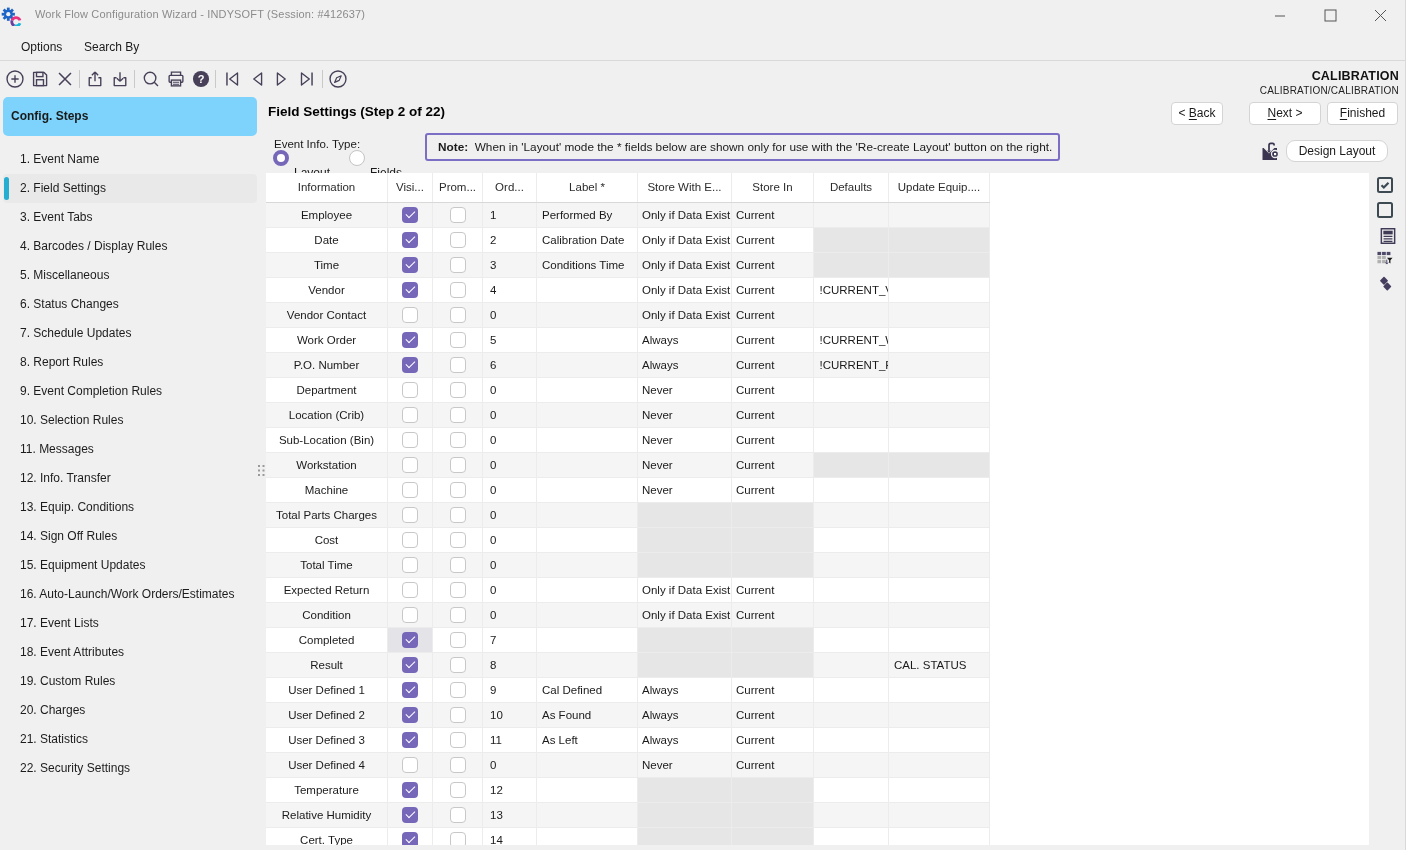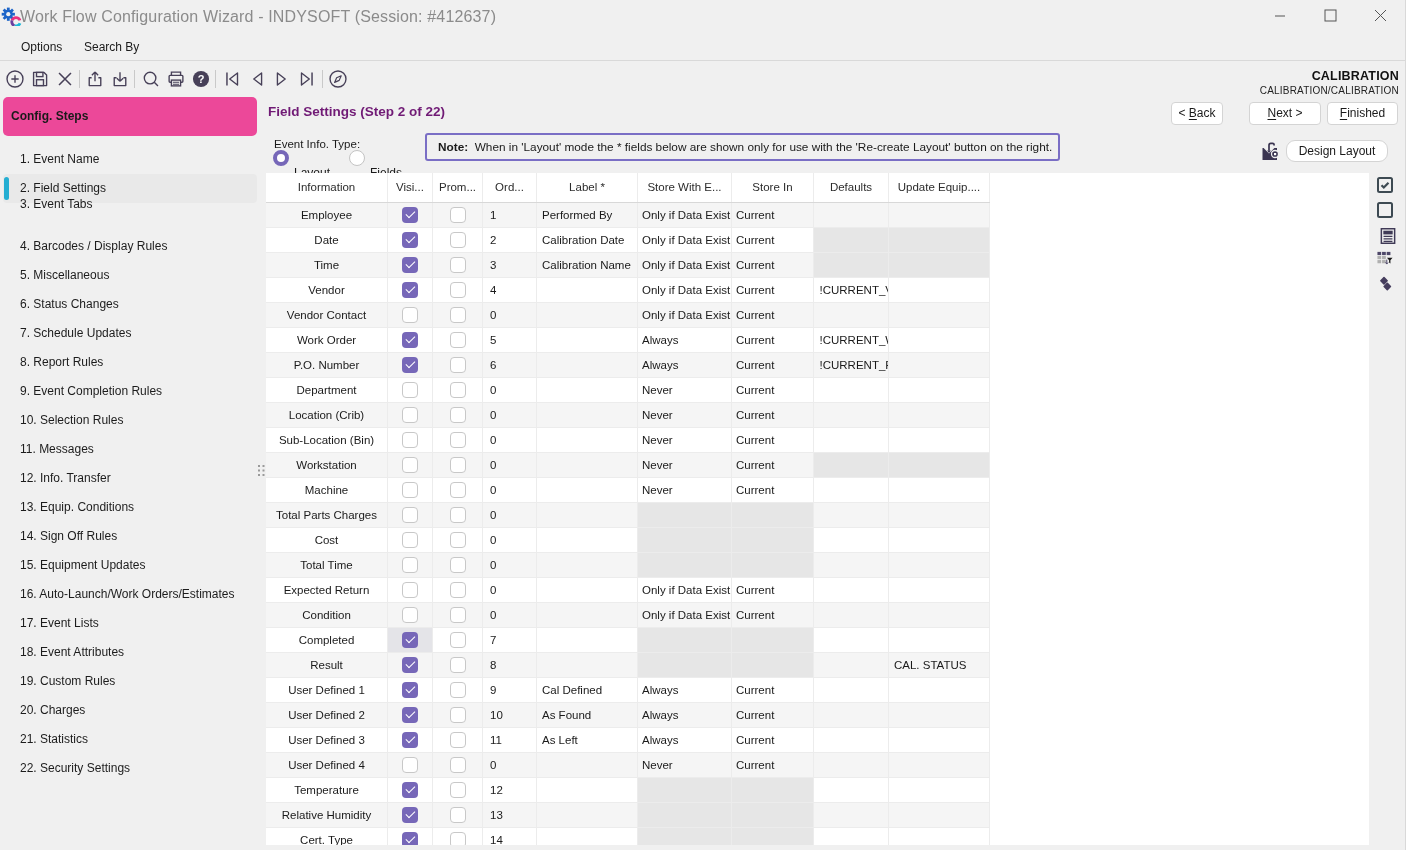--- a/index.html
+++ b/index.html
@@ -1,33 +1,33 @@
 <!DOCTYPE html>
 <html><head><meta charset="utf-8"><style>
 * { margin:0; padding:0; box-sizing:border-box; }
 html,body { width:1406px; height:850px; overflow:hidden; }
 body { font-family:"Liberation Sans",sans-serif; background:#f0f0f0; position:relative;
   -webkit-font-smoothing:antialiased; }
 .abs { position:absolute; }
 
-.title { position:absolute; left:20px; top:8px; font-size:16px; color:#8b8b8b; letter-spacing:.15px; }
+.title { position:absolute; left:35px; top:8px; font-size:11px; color:#8b8b8b; letter-spacing:.15px; }
 
 .menu { position:absolute; top:40px; font-size:12px; color:#1b1b1b; }
 .mline { position:absolute; left:0; top:60px; width:1406px; height:1px; background:#d9d9d9; }
 
 .tb { position:absolute; top:68px; width:22px; height:22px; }
 .tsep { position:absolute; top:70px; width:1px; height:18px; background:#c9c9c9; }
 
-.shead { position:absolute; left:3px; top:97px; width:254px; height:39px; background:#ec4899; border-radius:5px;
+.shead { position:absolute; left:3px; top:97px; width:254px; height:39px; background:#7dd3fc; border-radius:5px;
   font-size:12px; font-weight:bold; color:#1a1a1a; line-height:39px; padding-left:8px; }
 .sitem { position:absolute; left:3px; width:254px; height:29px; line-height:29px; font-size:12px; color:#1c1c1c; padding-left:17px; }
 .sitem.sel { background:#e9e9e9; border-radius:4px; }
 .sitem.sel::before { content:""; position:absolute; left:1px; top:3px; width:4.5px; height:23px; background:#25aed2; border-radius:2.5px; }
 
-.h1 { position:absolute; left:268px; top:104px; font-size:13.5px; font-weight:bold; color:#701a75; }
+.h1 { position:absolute; left:268px; top:104px; font-size:13.5px; font-weight:bold; color:#000000; }
 .eit { position:absolute; left:274px; top:138px; font-size:11.5px; color:#1a1a1a; }
 .radio { position:absolute; width:16px; height:16px; border-radius:50%; }
 .radio.on { border:4.5px solid #7667b8; background:#fff; }
 .radio.off { border:1px solid #c4c4c4; background:#fff; }
 .rlab { position:absolute; top:134px; font-size:12px; color:#1a1a1a;margin-top:32px; }
 .note { position:absolute; left:425px; top:133px; width:635px; height:28px; border:2px solid #7a6ec5; border-radius:3px;
   font-size:11.8px; color:#1a1a1a; line-height:24px; padding-left:11px; white-space:nowrap; overflow:hidden; }
 
 .cal1 { position:absolute; right:7px; top:69px; font-size:12.5px; font-weight:bold; color:#111; letter-spacing:.2px; }
 .cal2 { position:absolute; right:7px; top:85px; font-size:10px; color:#222; letter-spacing:.2px;text-align:center; }
@@ -140,21 +140,21 @@
   </svg>
 <div class="tsep" style="left:322px"></div>
 <svg class="tb" style="left:327px" viewBox="0 0 24 24">
     <circle cx="12" cy="12" r="8.7" fill="none" stroke="#474058" stroke-width="1.5"></circle>
     <path d="M15.5 8.5l-2.2 5-5 2.2 2.2-5z" fill="none" stroke="#474058" stroke-width="1.3" stroke-linejoin="round"></path>
   </svg>
 
 <div class="shead">Config. Steps</div>
 <div class="sitem " style="top:145px">1. Event Name</div>
 <div class="sitem sel" style="top:174px">2. Field Settings</div>
-<div class="sitem " style="top:190px">3. Event Tabs</div>
+<div class="sitem " style="top:203px">3. Event Tabs</div>
 <div class="sitem " style="top:232px">4. Barcodes / Display Rules</div>
 <div class="sitem " style="top:261px">5. Miscellaneous</div>
 <div class="sitem " style="top:290px">6. Status Changes</div>
 <div class="sitem " style="top:319px">7. Schedule Updates</div>
 <div class="sitem " style="top:348px">8. Report Rules</div>
 <div class="sitem " style="top:377px">9. Event Completion Rules</div>
 <div class="sitem " style="top:406px">10. Selection Rules</div>
 <div class="sitem " style="top:435px">11. Messages</div>
 <div class="sitem " style="top:464px">12. Info. Transfer</div>
 <div class="sitem " style="top:493px">13. Equip. Conditions</div>
@@ -246,21 +246,21 @@
   </div>
 <div class="row alt" style="top:253px">
     <div class="c c0">Time</div>
     <div class="c c1">
       <div class="cb on"></div>
     </div>
     <div class="c c2">
       <div class="cb"></div>
     </div>
     <div class="c c3">3</div>
-    <div class="c c4">Calibration Name</div>
+    <div class="c c4">Conditions Time</div>
     <div class="c c5">Only if Data Exist</div>
     <div class="c c6">Current</div>
     <div class="c c7 dis"></div>
     <div class="c c8 dis"></div>
   </div>
 <div class="row " style="top:278px">
     <div class="c c0">Vendor</div>
     <div class="c c1">
       <div class="cb on"></div>
     </div>

